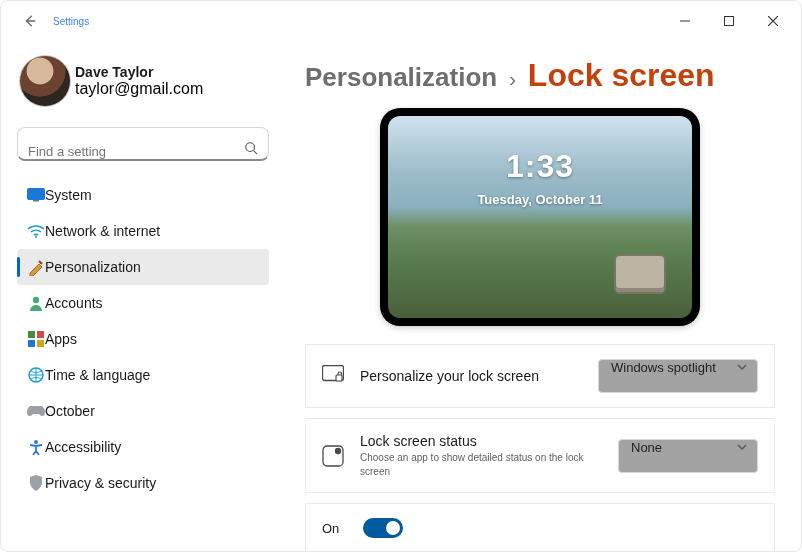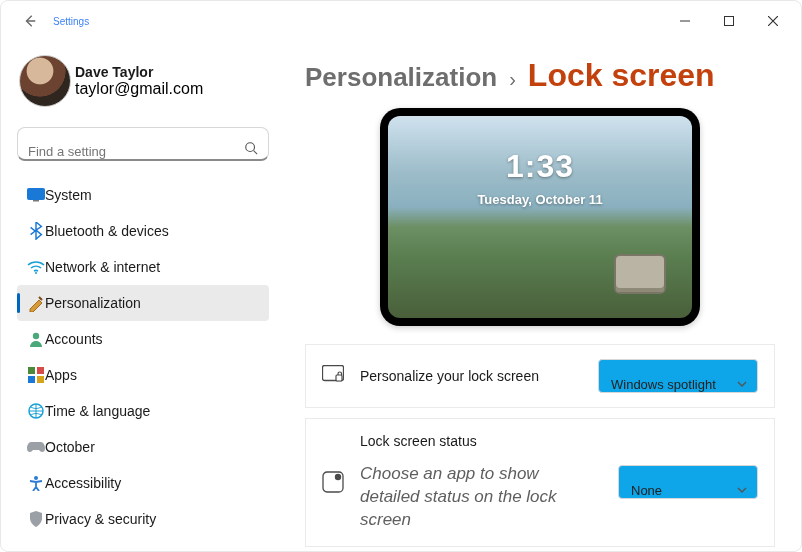--- a/index.html
+++ b/index.html
@@ -41,23 +41,23 @@
   .device-preview { width:320px; height:218px; border-radius:20px; margin: 0 auto 18px auto; background:#000; padding:8px; position:relative; box-shadow: 0 2px 6px rgba(0,0,0,0.2); }
   .device-screen { width:100%; height:100%; border-radius:12px; background: linear-gradient(180deg,#cfe2ee 0%, #9dbcc9 28%, #8ab0bf 45%, #6c8f63 55%, #5a7e50 70%, #495f3a 100%); position:relative; overflow:hidden; }
   .device-screen::after { content:""; position:absolute; right:28px; bottom:26px; width:48px; height:36px; background:#b9b4a3; border-radius:4px; box-shadow: inset 0 -4px 0 #8f8a77, 0 0 0 2px #7a7666; }
   .lock-time { position:absolute; left:0; right:0; top:32px; text-align:center; color:#fff; font-weight:600; font-size:32px; letter-spacing:1px; text-shadow:0 1px 3px rgba(0,0,0,.4); }
   .lock-date { position:absolute; left:0; right:0; top:76px; text-align:center; color:#fff; font-size:13px; font-weight:600; text-shadow:0 1px 3px rgba(0,0,0,.4); }
 
   .card { border:1px solid #eaeaea; border-radius:0; background:#fff; padding:14px 16px; margin-bottom:10px; display:flex; align-items:center; gap:16px; }
   .card .lead-icon { width:22px; height:22px; flex:none; color:#4a4a4a; }
   .card .card-body { flex:1; }
   .card-title { font-size:14px; color:#1a1a1a; }
-  .card-sub { font-size:17px; color:#5f5f5f; line-height:1.35; margin-top:14px; max-width: 320px; font-style: italic; }
-
-  .dropdown { height:34px; min-width:140px; background:#0ea5e9; border:1px solid #d7d7d7; border-radius:4px; padding:0 30px 0 12px; display:flex; align-items:flex-end; font-size:13px; color:#222; position:relative; cursor:pointer; }
+  .card-sub { font-size:10px; color:#5f5f5f; line-height:1.35; margin-top:2px; max-width: 320px; }
+
+  .dropdown { height:34px; min-width:140px; background:#a3a3a3; border:1px solid #d7d7d7; border-radius:4px; padding:0 30px 0 12px; display:flex; align-items:flex-start; font-size:13px; color:#222; position:relative; cursor:pointer; }
   .dropdown .chev { position:absolute; right:10px; color:#555; }
 
   .toggle-row { display:flex; align-items:center; gap:24px; }
   .toggle-label { font-size:13px; color:#222; }
   .toggle { width:40px; height:20px; border-radius:10px; background:#005a9e; position:relative; cursor:pointer; }
   .toggle::after { content:""; position:absolute; right:3px; top:3px; width:14px; height:14px; background:#fff; border-radius:50%; }
 
   .main::-webkit-scrollbar, .sidebar::-webkit-scrollbar { width:10px; }
   .main::-webkit-scrollbar-thumb, .sidebar::-webkit-scrollbar-thumb { background:#c9c9c9; border-radius:6px; }
 </style>
@@ -113,28 +113,20 @@
 
     <ul class="nav">
       <li class="nav-item">
         <span class="icon">
             <svg width="18" height="14" viewBox="0 0 18 14">
               <rect x="0.5" y="0.5" width="17" height="11" rx="1" fill="#1a78d6" stroke="#1a78d6"></rect>
               <rect x="6" y="12" width="6" height="1.5" fill="#777"></rect>
             </svg>
           </span>
         <span>System</span>
-      </li>
-      <li class="nav-item">
-        <span class="icon">
-            <svg width="16" height="18" viewBox="0 0 16 20">
-              <path d="M8 1v18l6-5-6-5 6-4-6-5zM2 6l5 4-5 4" fill="none" stroke="#1a78d6" stroke-width="1.6"></path>
-            </svg>
-          </span>
-        <span>Bluetooth &amp; devices</span>
       </li>
       <li class="nav-item">
         <span class="icon">
             <svg width="18" height="14" viewBox="0 0 18 14">
               <path d="M1 5a12 12 0 0 1 16 0M4 8a8 8 0 0 1 10 0M7 11a4 4 0 0 1 4 0" fill="none" stroke="#1a9fd6" stroke-width="1.6"></path>
               <circle cx="9" cy="13" r="1" fill="#1a9fd6"></circle>
             </svg>
           </span>
         <span>Network &amp; internet</span>
       </li>

